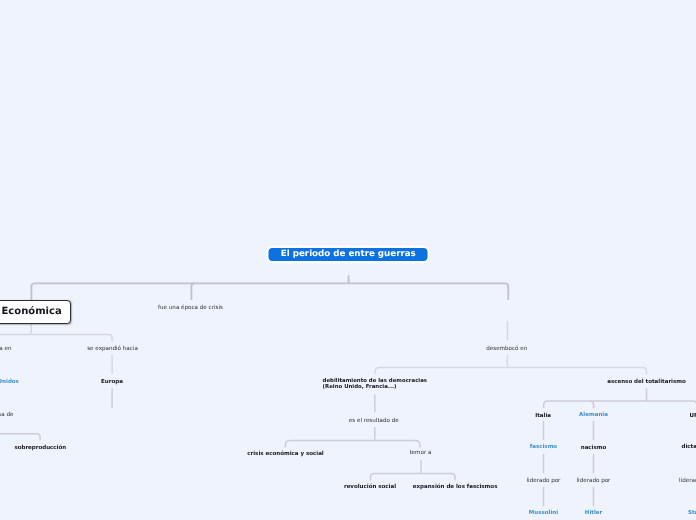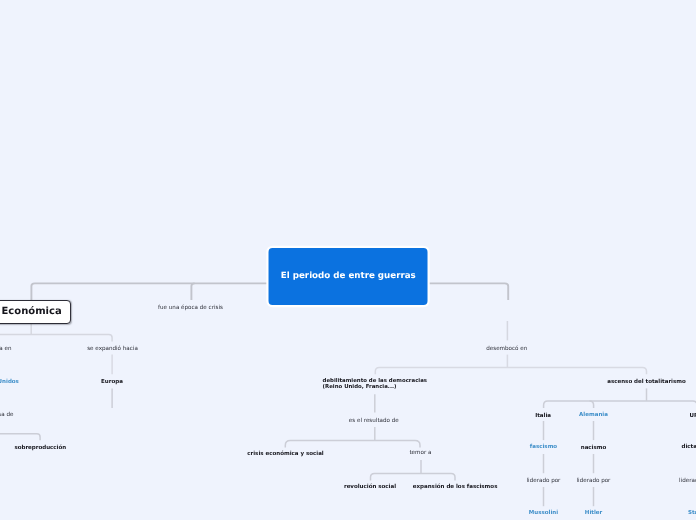--- a/index.html
+++ b/index.html
@@ -4,21 +4,21 @@
 <style>
   html,body{margin:0;padding:0;}
   body{width:696px;height:520px;overflow:hidden;background:#eff3fd;
        font-family:"DejaVu Sans",sans-serif;
        -webkit-font-smoothing:antialiased;text-rendering:geometricPrecision;}
   #stage{position:relative;width:696px;height:520px;overflow:hidden;}
   svg#links{position:absolute;left:0;top:0;width:696px;height:520px;pointer-events:none;}
   .node{position:absolute;white-space:nowrap;transform:translateX(-50%);
         text-align:center;line-height:1.25;}
   .root{background:#0b72e0;color:#ffffff;border-radius:4px;font-weight:bold;
-        font-size:8.7px;padding:23px 12px;box-shadow:0 0 0 2.2px #ffffff;
+        font-size:8.7px;padding:1px 12px;box-shadow:0 0 0 2.2px #ffffff;
         letter-spacing:0px;}
   .boxnode{background:#ffffff;border:1.7px solid #2c2c36;border-radius:4px;
         font-weight:bold;font-size:10px;padding:4.9px 7.9px;color:#15151c;
         letter-spacing:0px;box-shadow:0.6px 0.9px 1.2px rgba(30,30,40,0.30);}
   .lbl{font-size:5.6px;color:#2b2d36;letter-spacing:0px;}
   .bold{font-size:5.5px;font-weight:bold;color:#15151c;letter-spacing:0px;}
   .blue{font-size:5.5px;font-weight:bold;color:#3f8fc9;letter-spacing:0px;}
 </style>
 </head>
 <body>

